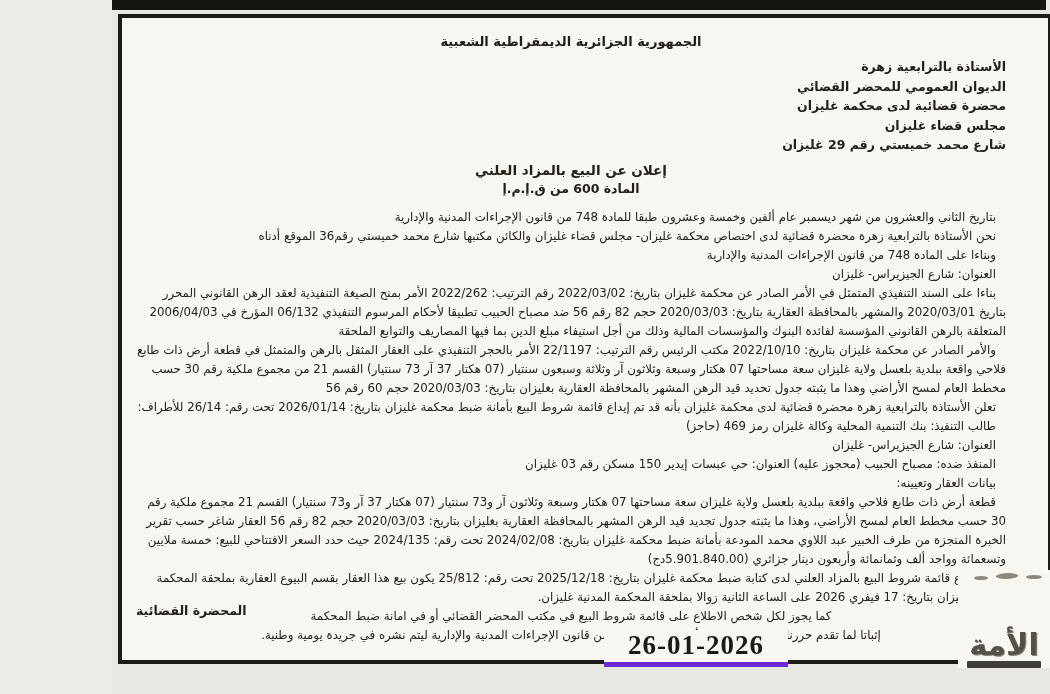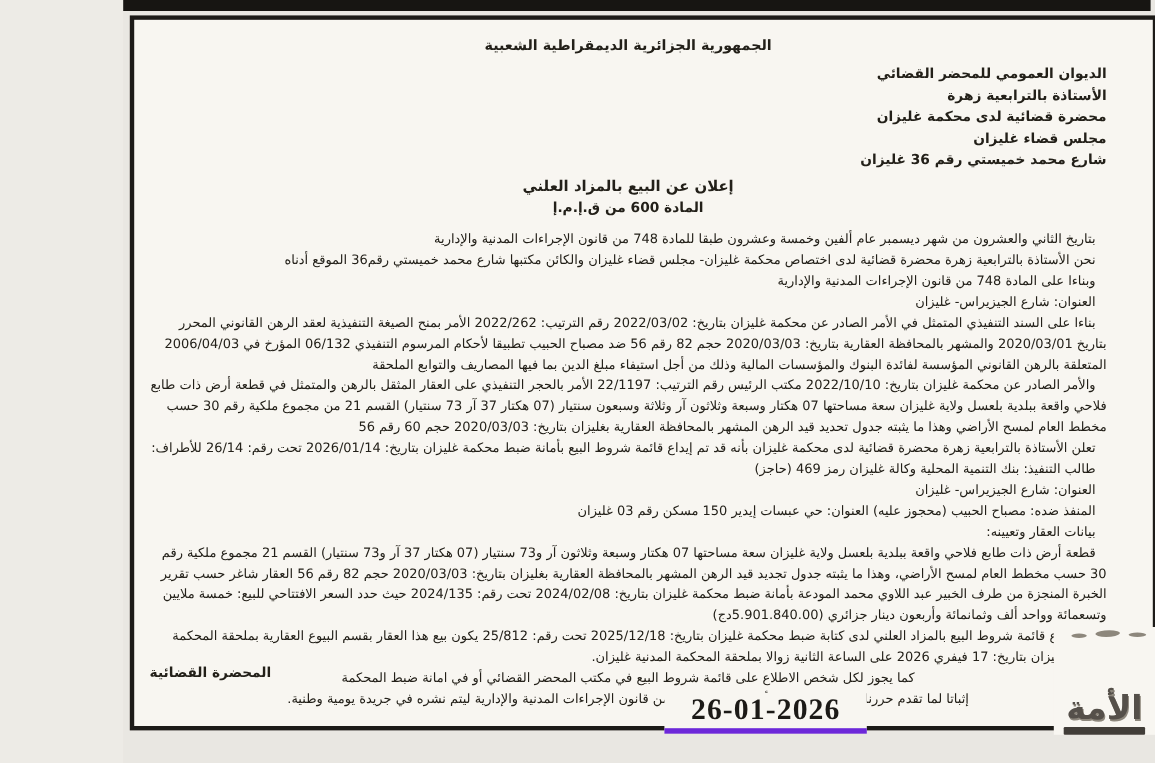--- a/index.html
+++ b/index.html
@@ -105,25 +105,25 @@
 
 <div class="page-margin-left"></div>
 <div class="column-rule"></div>
 
 <div class="frame">
   <div class="frame-inner">
 
     <div class="republic">الجمهورية الجزائرية الديمقراطية الشعبية</div>
 
     <div class="letterhead">
+      <div>الأستاذة بالترابعية زهرة</div>
       <div>الديوان العمومي للمحضر القضائي</div>
-      <div>الأستاذة بالترابعية زهرة</div>
       <div>محضرة قضائية لدى محكمة غليزان</div>
       <div>مجلس قضاء غليزان</div>
-      <div>شارع محمد خميستي رقم 36 غليزان</div>
+      <div>شارع محمد خميستي رقم 29 غليزان</div>
     </div>
 
     <div class="title-block">
       <div class="title-line">إعلان عن البيع بالمزاد العلني</div>
       <div class="subtitle-line">المادة 600 من ق.إ.م.إ</div>
     </div>
 
     <div class="body-text">
       <p>بتاريخ الثاني والعشرون من شهر ديسمبر عام ألفين وخمسة وعشرون طبقا للمادة 748 من قانون الإجراءات المدنية والإدارية</p>
       <p>نحن الأستاذة بالترابعية زهرة محضرة قضائية لدى اختصاص محكمة غليزان- مجلس قضاء غليزان والكائن مكتبها شارع محمد خميستي رقم36 الموقع أدناه</p>

